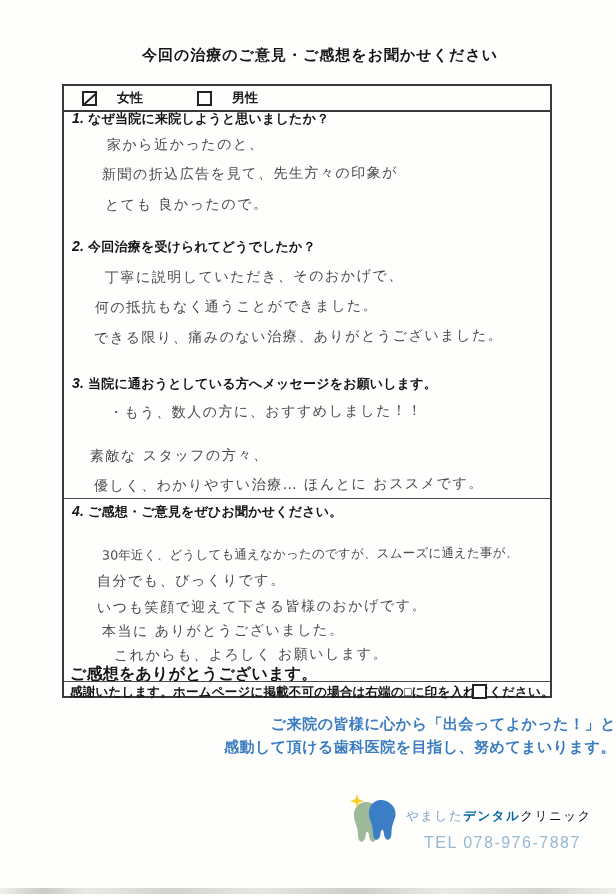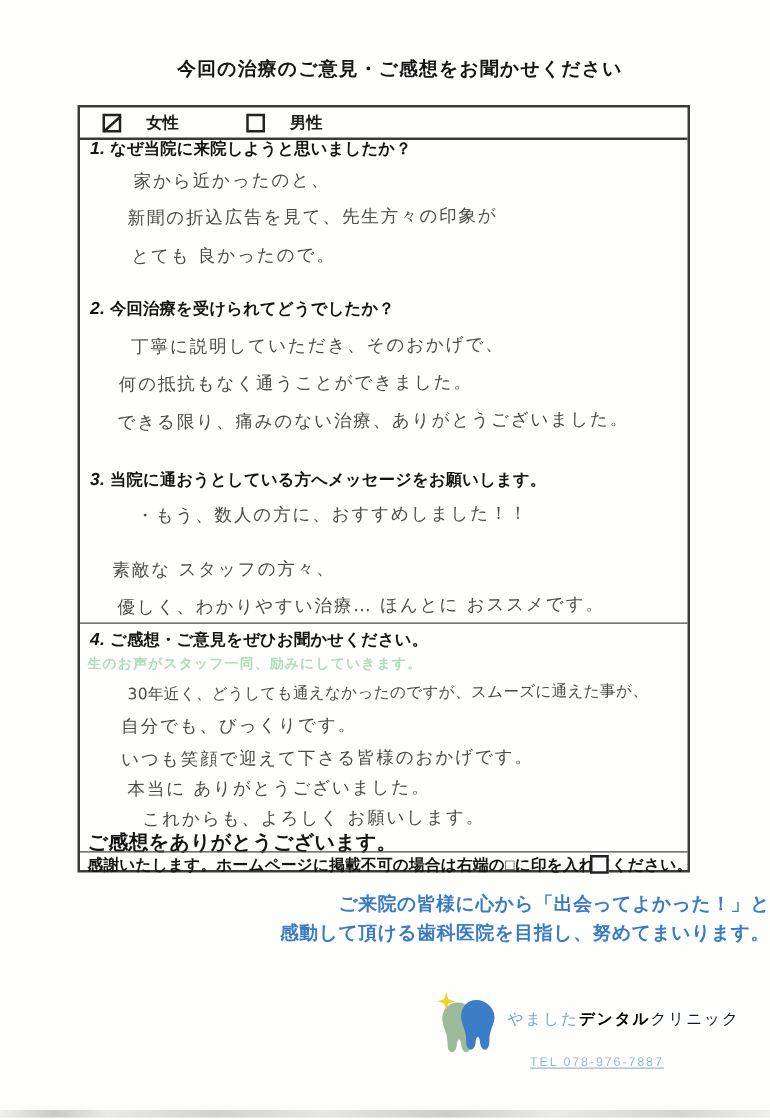--- a/index.html
+++ b/index.html
@@ -58,25 +58,25 @@
   .slogan{
     position:absolute;top:712px;left:0;width:616px;text-align:right;
     font-size:15px;font-weight:bold;line-height:23px;letter-spacing:0.5px;
   }
   .logo{
     position:absolute;left:350px;top:794px;display:flex;align-items:flex-start;
   }
   .logo-text{margin-left:8px;padding-top:12px;}
   .clinic-name{font-size:12.5px;letter-spacing:1.5px;white-space:nowrap;}
   .name-light{color:#7ea3c2;}
-  .name-bold{color:#000000;font-weight:bold;}
+  .name-bold{color:#0369a1;font-weight:bold;}
   .name-light2{color:#0f172a;}
   .tel-line{
-    margin-top:21px;margin-left:18px;font-size:10px;letter-spacing:1.5px;
-    color:#97b8d3;white-space:nowrap;text-decoration:underline;
+    margin-top:9px;margin-left:18px;font-size:16px;letter-spacing:1.5px;
+    color:#97b8d3;white-space:nowrap;
   }
   .scan-strip{
     position:absolute;left:0;bottom:2px;width:616px;height:6px;opacity:0.85;
     background:linear-gradient(90deg,#ececea 0%,#c0c0be 7%,#e6e6e4 14%,
       #cacac8 28%,#e2e2e0 42%,#c4c4c2 58%,#e6e6e4 72%,#cccccb 88%,#ececea 100%);
   }
 </style>
 </head>
 <body>
 
@@ -113,21 +113,20 @@
     </div>
     <div class="hw" style="top:317px;left:45px;">・もう、数人の方に、おすすめしました！！</div>
     <div class="hw" style="top:361px;left:26px;">素敵な スタッフの方々、</div>
     <div class="hw" style="top:390px;left:30px;">優しく、わかりやすい治療… ほんとに おススメです。</div>
 
     <div class="divider" style="top:412px;"></div>
 
     <div class="q-head" style="top:417px;">
       <span class="q-num">4.</span><span>ご感想・ご意見をぜひお聞かせください。</span>
     </div>
-    <div class="green-note" style="top:437px;">生のお声がスタッフ一同、励みにしていきます。</div>
     <div class="hw tight" style="top:460px;left:38px;">30年近く、どうしても通えなかったのですが、スムーズに通えた事が、</div>
     <div class="hw" style="top:486px;left:33px;">自分でも、びっくりです。</div>
     <div class="hw" style="top:512px;left:33px;">いつも笑顔で迎えて下さる皆様のおかげです。</div>
     <div class="hw" style="top:536px;left:38px;">本当に ありがとうございました。</div>
     <div class="hw" style="top:560px;left:50px;">これからも、よろしく お願いします。</div>
 
     <div class="bold-row" style="top:578px;">ご感想をありがとうございます。</div>
     <div class="divider" style="top:595px;border-top-width:1px;"></div>
     <div class="bold-row" style="top:598px;font-size:12.5px;">感謝いたします。ホームページに掲載不可の場合は右端の□に印を入れてください。</div>
     <span class="cb optout-cb"></span>

